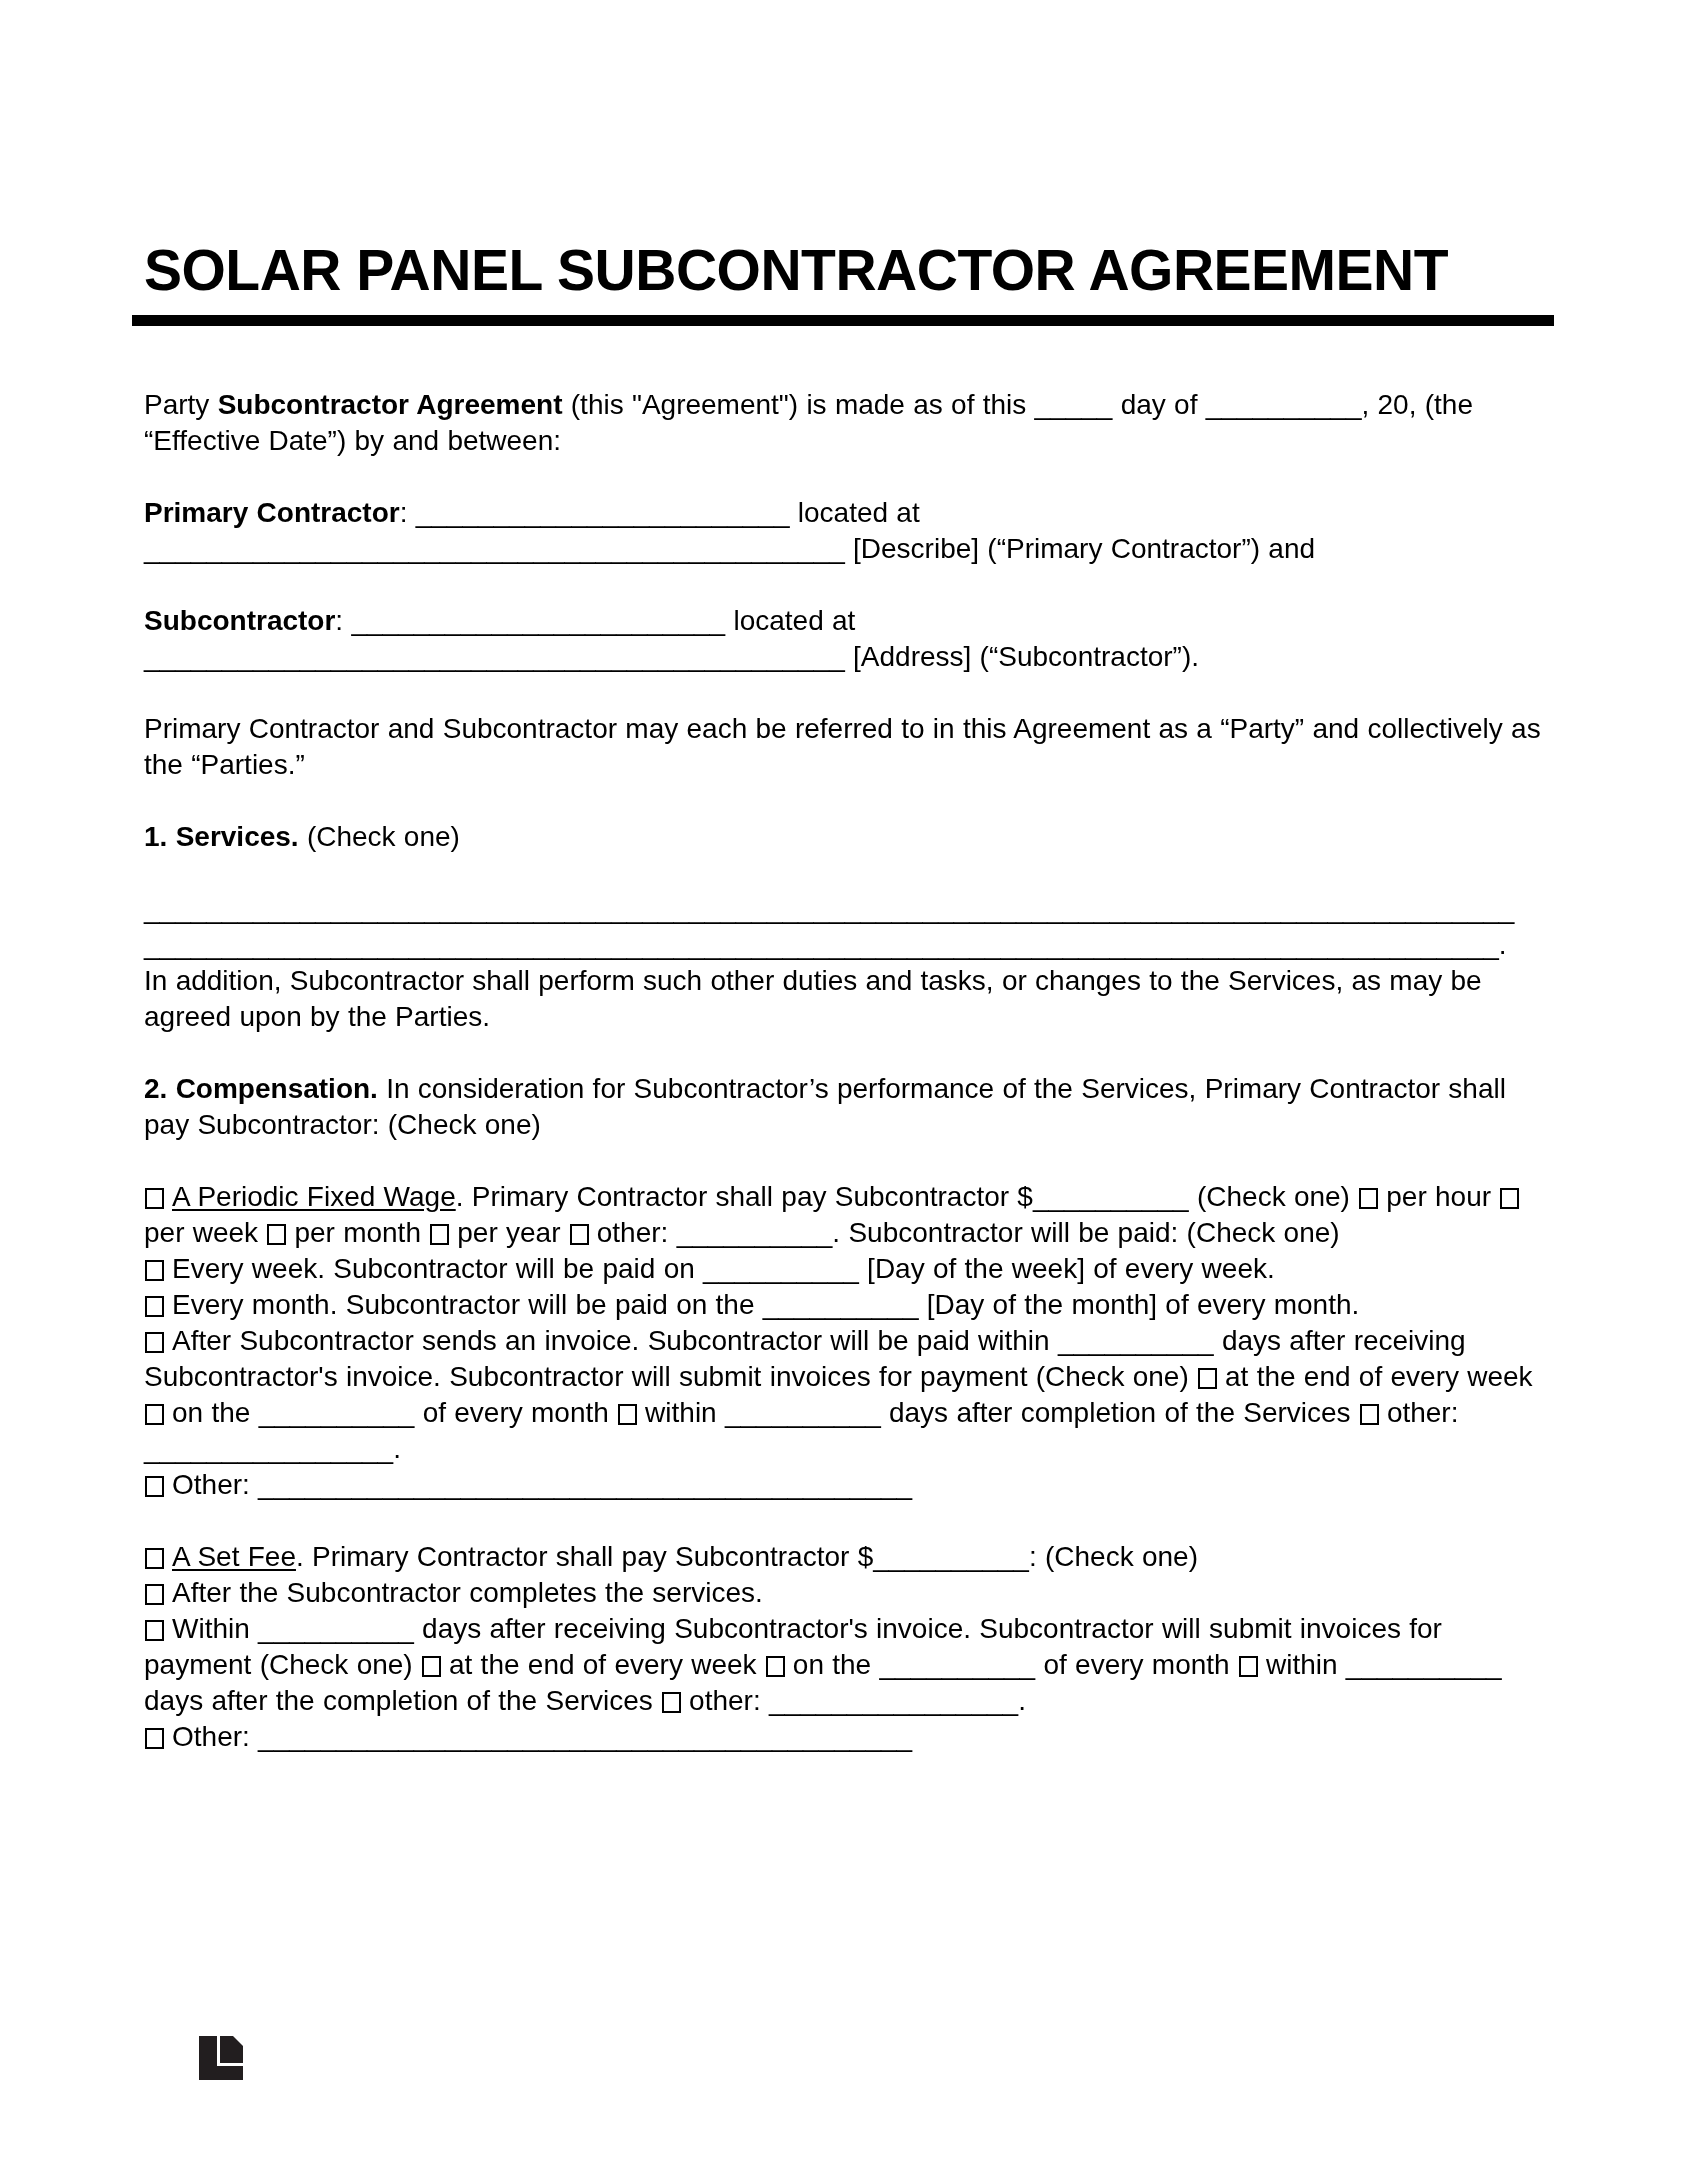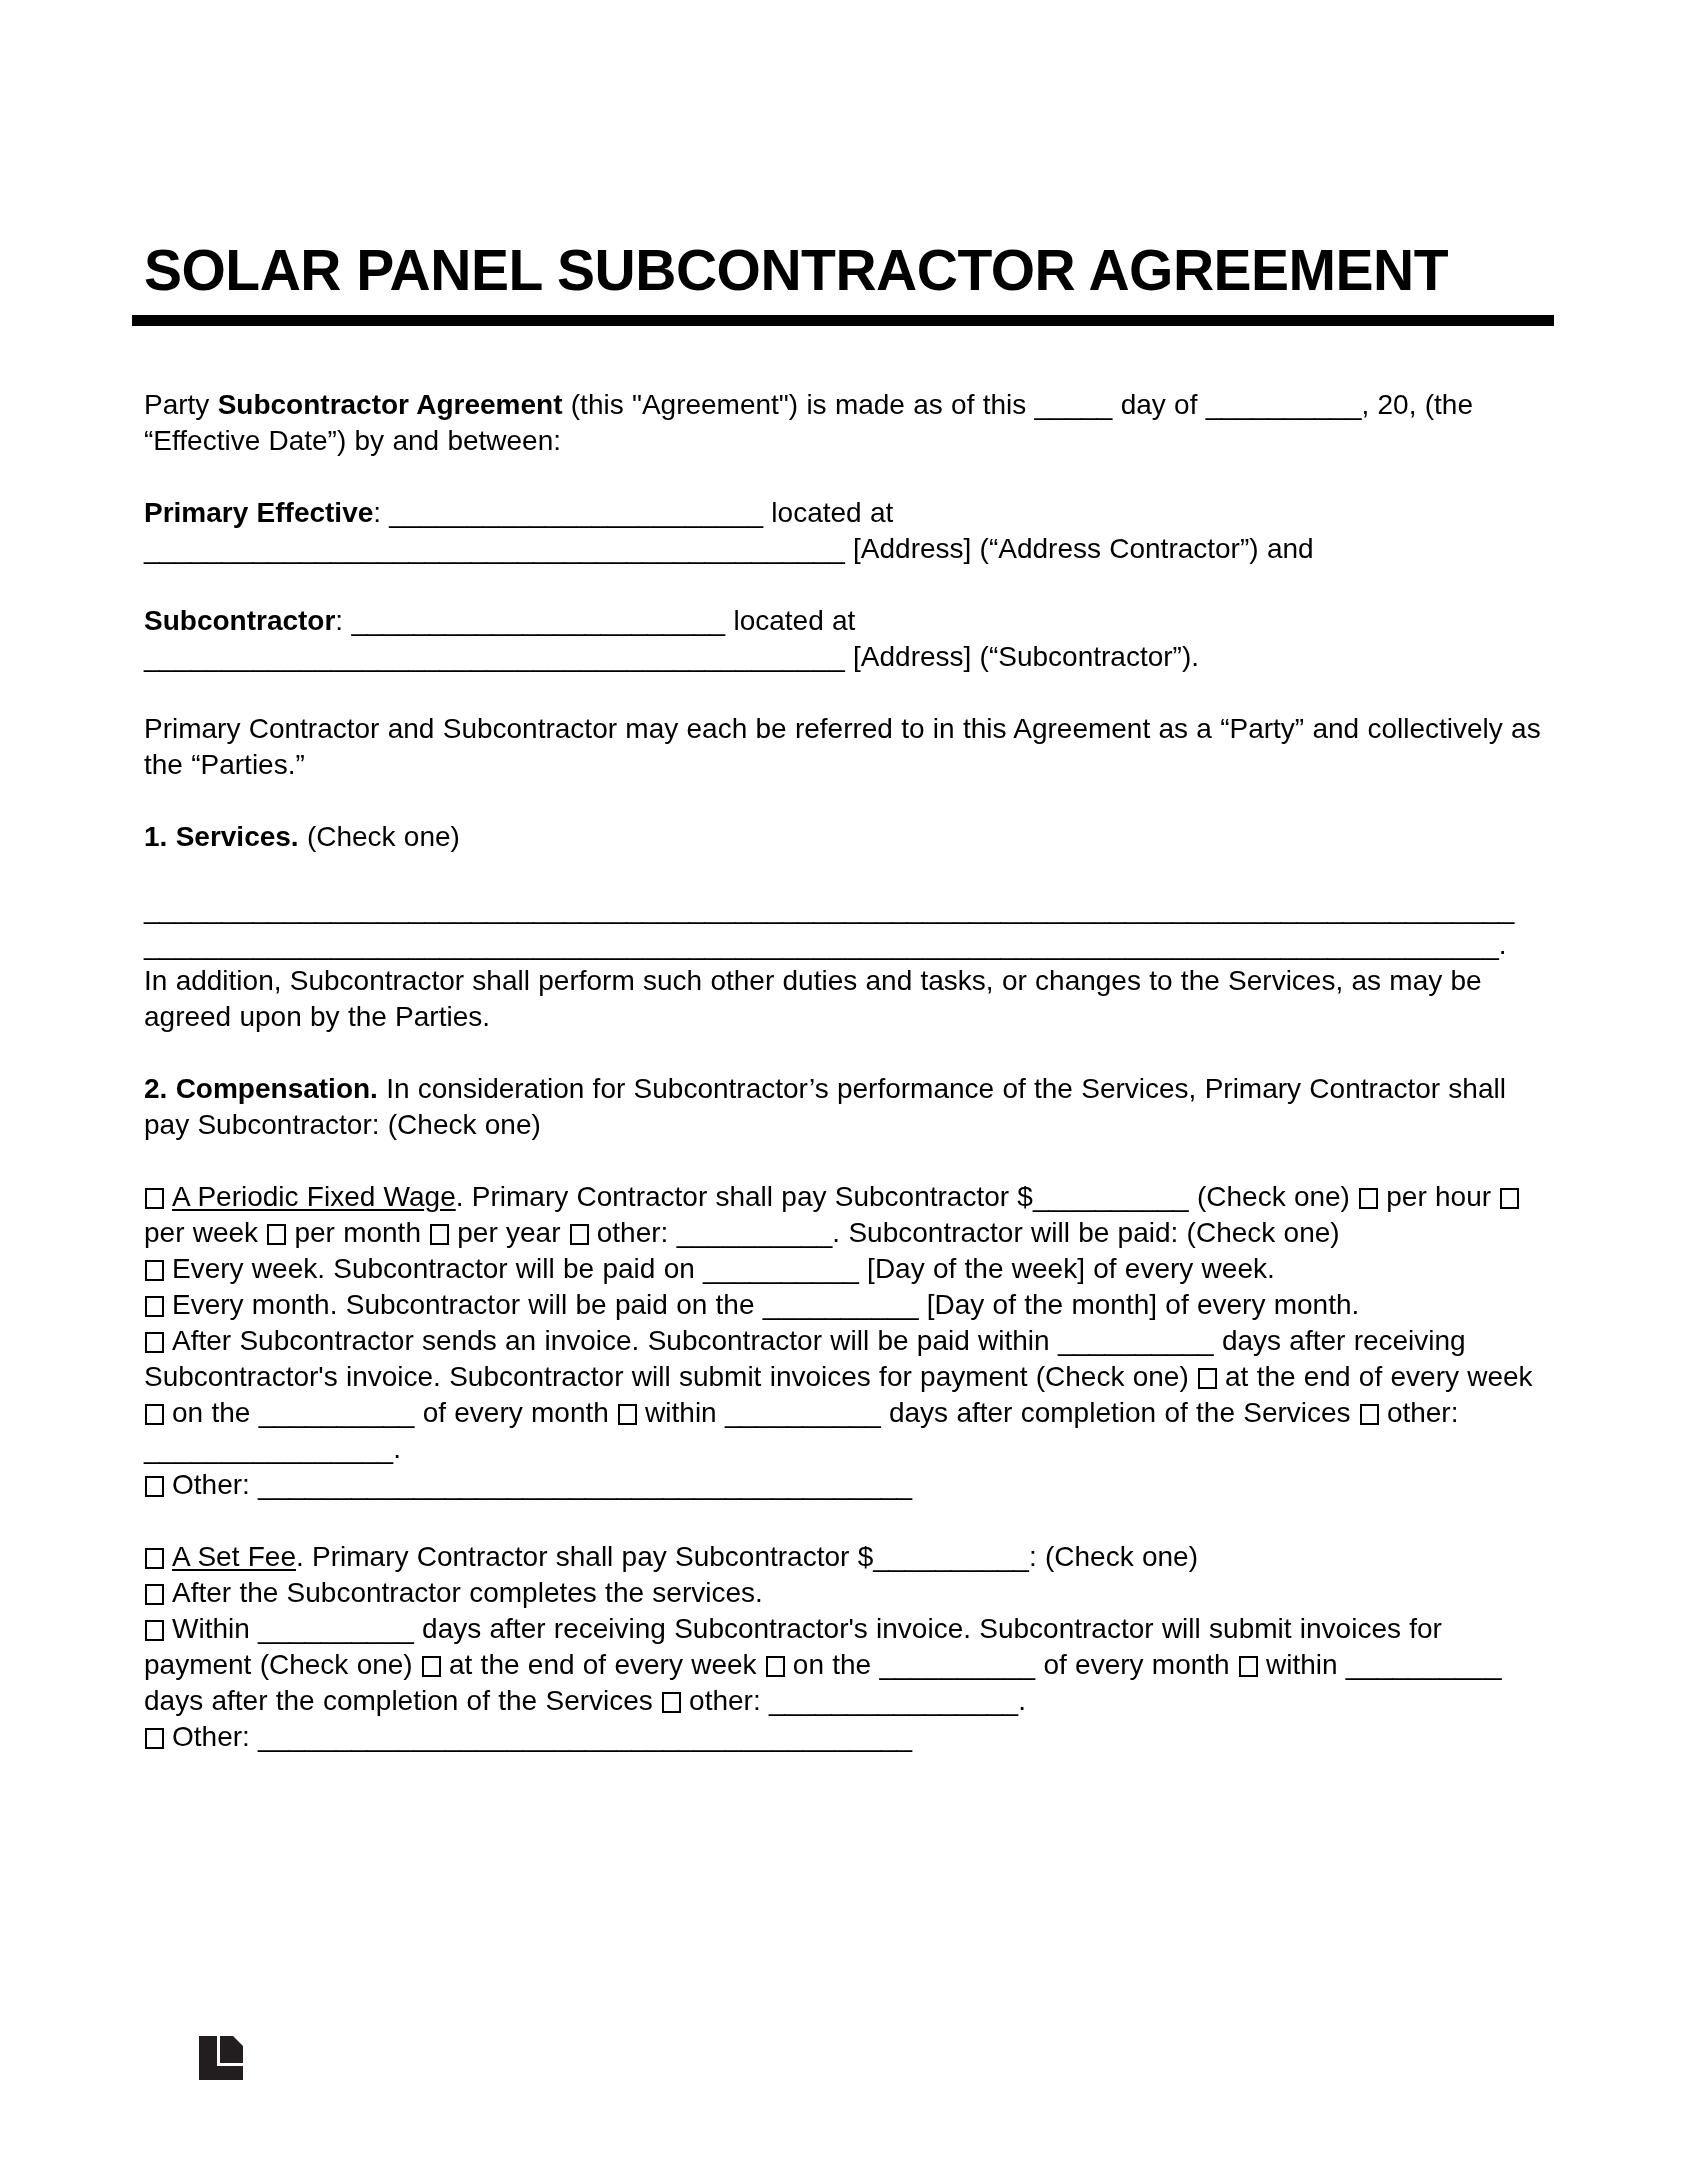--- a/index.html
+++ b/index.html
@@ -82,21 +82,21 @@
 </style>
 </head>
 <body>
 
 <div class="page">
   <div class="content">
     <h1 class="title">SOLAR PANEL SUBCONTRACTOR AGREEMENT</h1>
     <div class="rule"></div>
     <div class="body-text">
         <p class="para"><span>Party </span><span class="b">Subcontractor Agreement</span><span> (this "Agreement") is made as of this _____ day of __________, 20, (the “Effective Date”) by and between:</span></p>
-        <p class="para"><span class="b">Primary Effective</span><span>: ________________________ located at</span><br><span>_____________________________________________ [Address] (“Address Contractor”) and</span></p>
+        <p class="para"><span class="b">Primary Contractor</span><span>: ________________________ located at</span><br><span>_____________________________________________ [Describe] (“Primary Contractor”) and</span></p>
         <p class="para"><span class="b">Subcontractor</span><span>: ________________________ located at</span><br><span>_____________________________________________ [Address] (“Subcontractor”).</span></p>
         <p class="para"><span>Primary Contractor and Subcontractor may each be referred to in this Agreement as a “Party” and collectively as the “Parties.”</span></p>
         <p class="para"><span class="b">1. Services.</span><span> (Check one)</span></p>
         <p class="para"><span>________________________________________________________________________________________</span><br><span>_______________________________________________________________________________________.</span><br><span>In addition, Subcontractor shall perform such other duties and tasks, or changes to the Services, as may be agreed upon by the Parties.</span></p>
         <p class="para"><span class="b">2. Compensation.</span><span> In consideration for Subcontractor’s performance of the Services, Primary Contractor shall pay Subcontractor: (Check one)</span></p>
         <p class="para"><span class="cb"></span><span class="u">A Periodic Fixed Wage</span><span>. Primary Contractor shall pay Subcontractor $__________ (Check one) </span><span class="cb"></span><span>per hour </span><span class="cb"></span><span>per week </span><span class="cb"></span><span>per month </span><span class="cb"></span><span>per year </span><span class="cb"></span><span>other: __________. Subcontractor will be paid: (Check one)</span><br><span class="cb"></span><span>Every week. Subcontractor will be paid on __________ [Day of the week] of every week.</span><br><span class="cb"></span><span>Every month. Subcontractor will be paid on the __________ [Day of the month] of every month.</span><br><span class="cb"></span><span>After Subcontractor sends an invoice. Subcontractor will be paid within __________ days after receiving Subcontractor's invoice. Subcontractor will submit invoices for payment (Check one) </span><span class="cb"></span><span>at the end of every week </span><span class="cb"></span><span>on the __________ of every month </span><span class="cb"></span><span>within __________ days after completion of the Services </span><span class="cb"></span><span>other: ________________.</span><br><span class="cb"></span><span>Other: __________________________________________</span></p>
         <p class="para"><span class="cb"></span><span class="u">A Set Fee</span><span>. Primary Contractor shall pay Subcontractor $__________: (Check one)</span><br><span class="cb"></span><span>After the Subcontractor completes the services.</span><br><span class="cb"></span><span>Within __________ days after receiving Subcontractor's invoice. Subcontractor will submit invoices for payment (Check one) </span><span class="cb"></span><span>at the end of every week </span><span class="cb"></span><span>on the __________ of every month </span><span class="cb"></span><span>within __________ days after the completion of the Services </span><span class="cb"></span><span>other: ________________.</span><br><span class="cb"></span><span>Other: __________________________________________</span></p>
       </div>
   </div>
 

